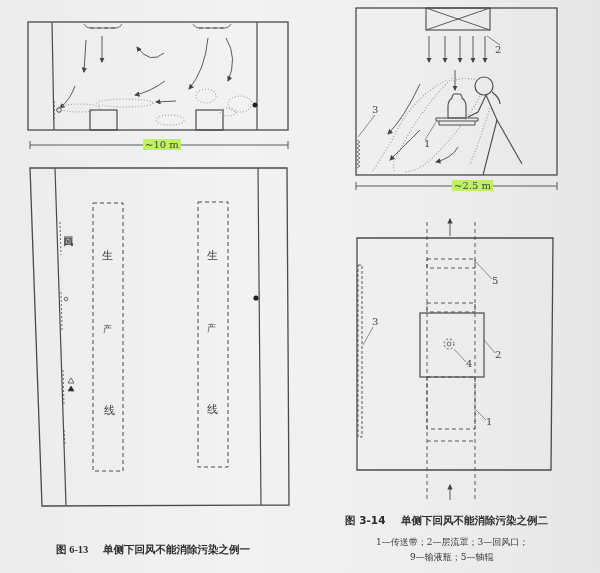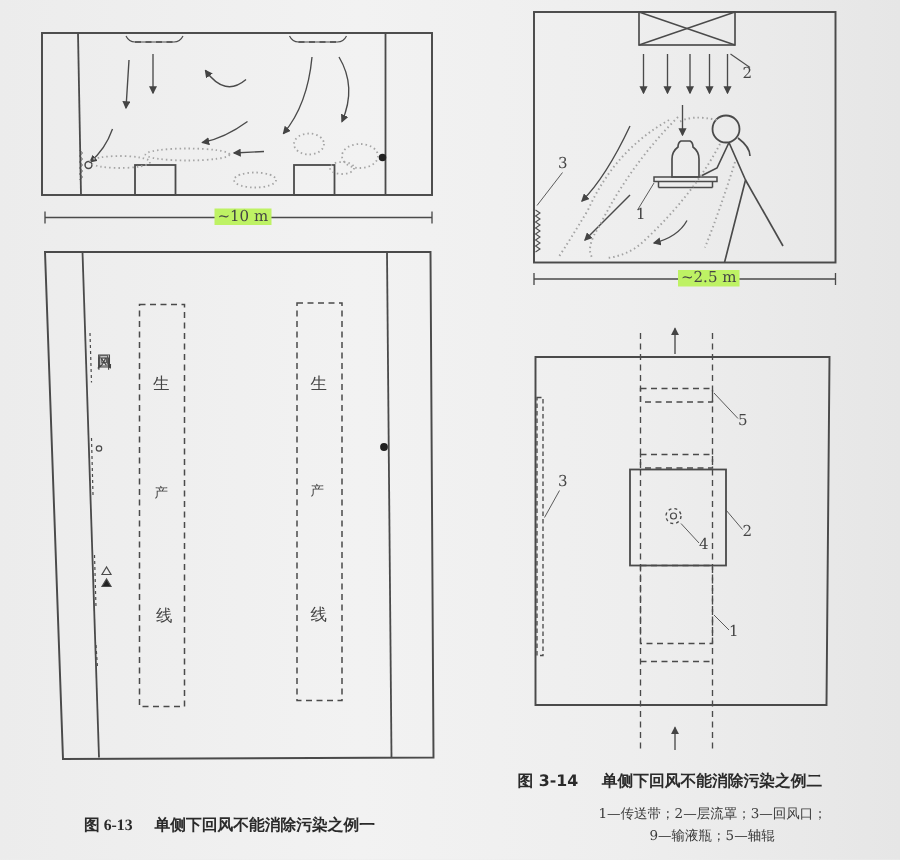--- a/index.html
+++ b/index.html
@@ -5,21 +5,21 @@
   html, body { margin:0; padding:0; }
   body { width:600px; height:573px; background:#ededed; position:relative; overflow:hidden;
          font-family:"DejaVu Serif", serif; color:#333; }
   .page { position:absolute; left:0; top:0; width:600px; height:573px;
           background:linear-gradient(90deg,#ececec 0%,#f2f2f2 40%,#eeeeee 70%,#e6e6e6 100%); }
   svg { position:absolute; left:0; top:0; }
   .lbl { position:absolute; font-size:11px; color:#444; line-height:1; }
   .vlbl { position:absolute; font-size:10px; color:#444; writing-mode:vertical-rl; letter-spacing:1px; }
   .caption { position:absolute; font-family:"DejaVu Sans", sans-serif; font-weight:bold; font-size:10.5px; color:#2a2a2a; white-space:nowrap; }
   .caption .fig { margin-right:12px; }
-  .legend { position:absolute; font-size:9px; color:#3a3a3a; white-space:nowrap; text-align:center;margin-left:23px; }
+  .legend { position:absolute; font-size:9px; color:#3a3a3a; white-space:nowrap; text-align:center; }
   .num { position:absolute; font-size:10px; color:#444; }
   .dim { position:absolute; font-size:10px; color:#444; background:#bef264; padding:0 2px; }
 </style>
 </head>
 <body>
 
 <div class="page"></div>
 
 <svg width="600" height="573">
   <defs>

